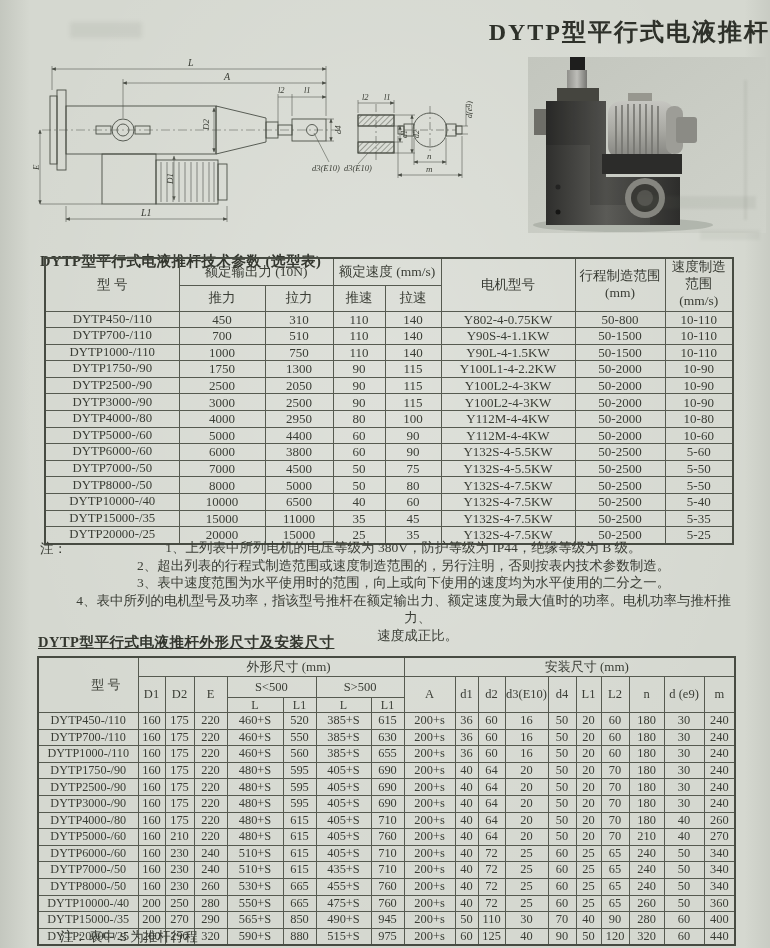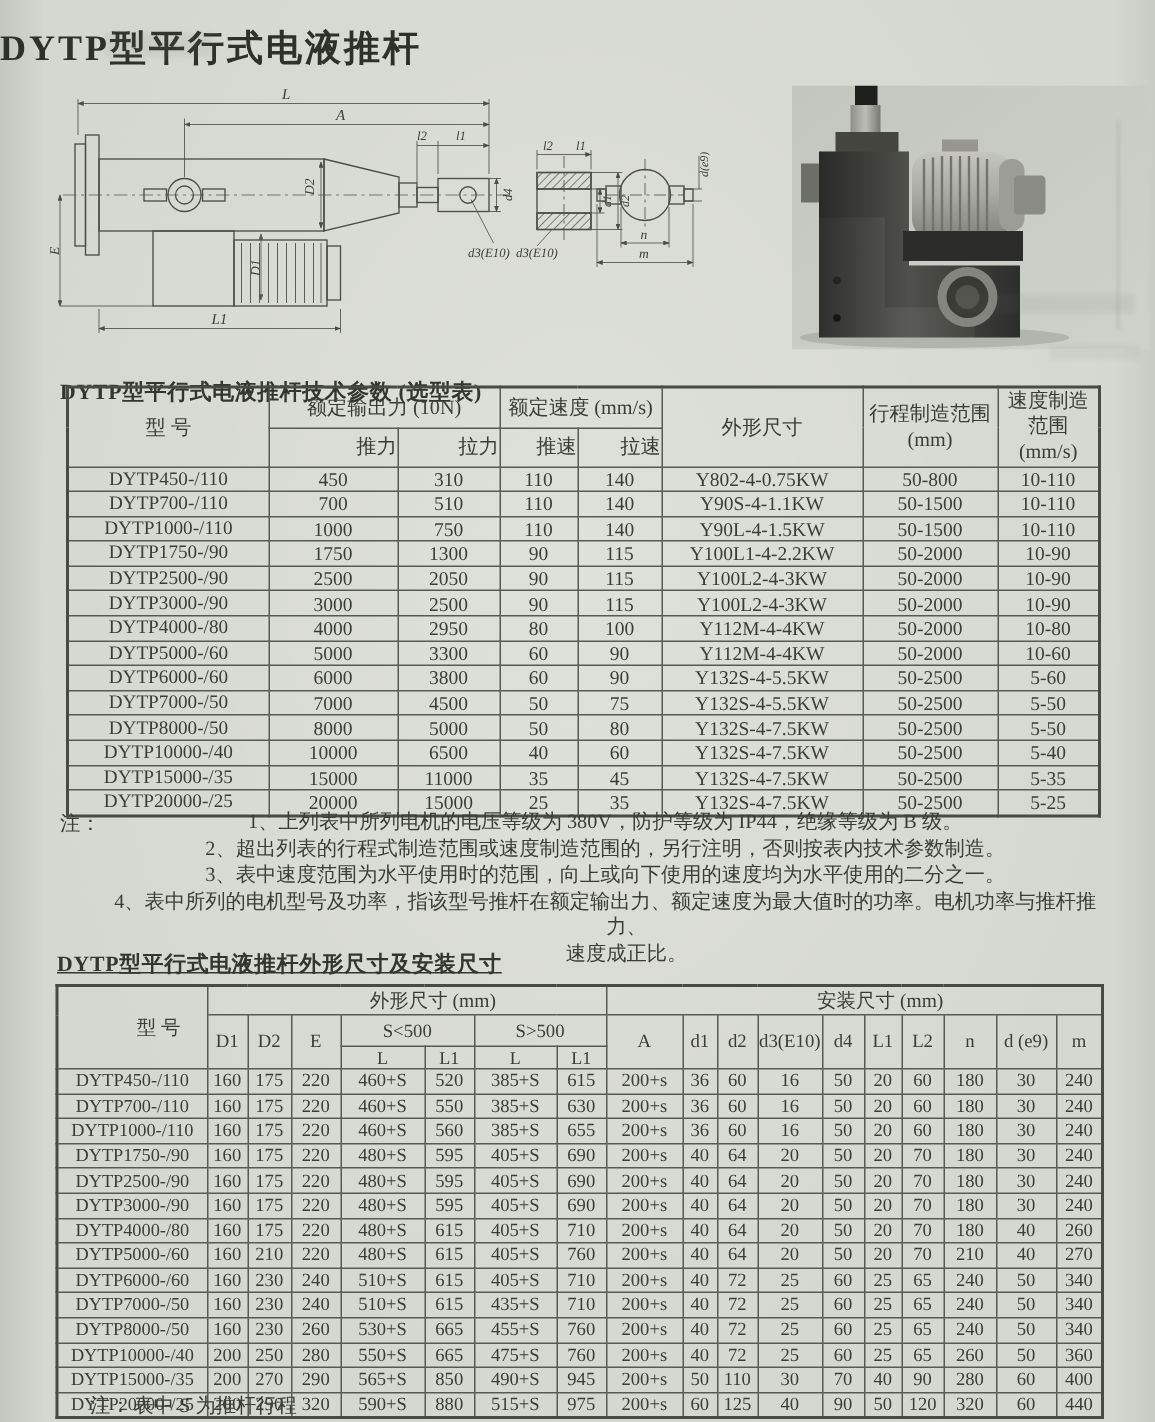--- a/index.html
+++ b/index.html
@@ -13,42 +13,42 @@
   .page{
     position:absolute;inset:0;
     background:
       radial-gradient(ellipse at 50% 40%, rgba(255,255,255,0.22), rgba(0,0,0,0) 70%),
       linear-gradient(90deg, rgba(90,95,85,0.14) 0, rgba(0,0,0,0) 30px),
       linear-gradient(270deg, rgba(90,95,85,0.10) 0, rgba(0,0,0,0) 26px),
       #d5d8d0;
   }
   .title{
     position:absolute;top:16px;left:0;width:770px;
-    text-align:left;font-size:24px;font-weight:bold;
+    text-align:right;font-size:24px;font-weight:bold;
     letter-spacing:2px;color:#2e312a;margin:0;
   }
   .section-title{
     position:absolute;font-size:14.5px;font-weight:bold;
     color:#33362e;letter-spacing:0.5px;
   }
   #sec1{left:40px;top:252px;}
   #sec2{left:38px;top:633px;text-decoration:underline;}
   table{
     border-collapse:collapse;table-layout:fixed;
     position:absolute;
     color:#3a3d35;
   }
   th,td{
     border:1px solid #565a50;text-align:center;vertical-align:middle;
     padding:0;font-weight:normal;white-space:nowrap;overflow:hidden;
   }
   #table1{left:44px;top:257px;width:688px;font-size:13px;border:2px solid #474b42;}
   #table1 thead th{font-size:13.5px;}
   #table1 .grp{height:27px;}
-  #table1 .sub th{height:25px;text-align:right;}
+  #table1 .sub th{height:25px;}
   #table1 tbody td{height:15.6px;line-height:15.4px;}
   #table1 tbody td:first-child{font-size:12.8px;}
   .two-line{white-space:pre-line;line-height:1.25;font-size:13px;}
   #table2{left:37px;top:656px;width:698px;font-size:12.4px;border:2px solid #474b42;}
   #table2 thead .g1 th{height:17px;font-size:13px;padding-left:35px;}
   #table2 thead .g2 th{height:20px;font-size:12.5px;}
   #table2 thead .g3 th{height:14px;line-height:13px;font-size:12px;}
   #table2 tbody td{height:15.6px;line-height:15.3px;}
   #table2 tbody td:first-child{font-size:12.2px;}
   .notes{position:absolute;left:40px;top:539px;width:700px;font-size:13.5px;color:#3a3d35;}
@@ -281,21 +281,21 @@
         <col style="width:56px">
         <col style="width:134px">
       <col style="width:90px">
         <col style="width:68px">
     </colgroup>
     <thead>
       <tr class="grp">
         <th rowspan="2">型 号</th>
         <th colspan="2">额定输出力 (10N)</th>
         <th colspan="2">额定速度 (mm/s)</th>
-        <th rowspan="2">外形尺寸</th>
+        <th rowspan="2">电机型号</th>
         <th rowspan="2" class="two-line">行程制造范围
 (mm)</th>
         <th rowspan="2" class="two-line">速度制造范围
 (mm/s)</th>
       </tr>
       <tr class="sub">
         <th>推力</th>
         <th>拉力</th>
         <th>推速</th>
         <th>拉速</th>
@@ -368,21 +368,21 @@
           <td>2950</td>
           <td>80</td>
           <td>100</td>
           <td>Y112M-4-4KW</td>
           <td>50-2000</td>
           <td>10-80</td>
         </tr>
         <tr>
           <td>DYTP5000-/60</td>
           <td>5000</td>
-          <td>3300</td>
+          <td>4400</td>
           <td>60</td>
           <td>90</td>
           <td>Y112M-4-4KW</td>
           <td>50-2000</td>
           <td>10-60</td>
         </tr>
         <tr>
           <td>DYTP6000-/60</td>
           <td>6000</td>
           <td>3800</td>

